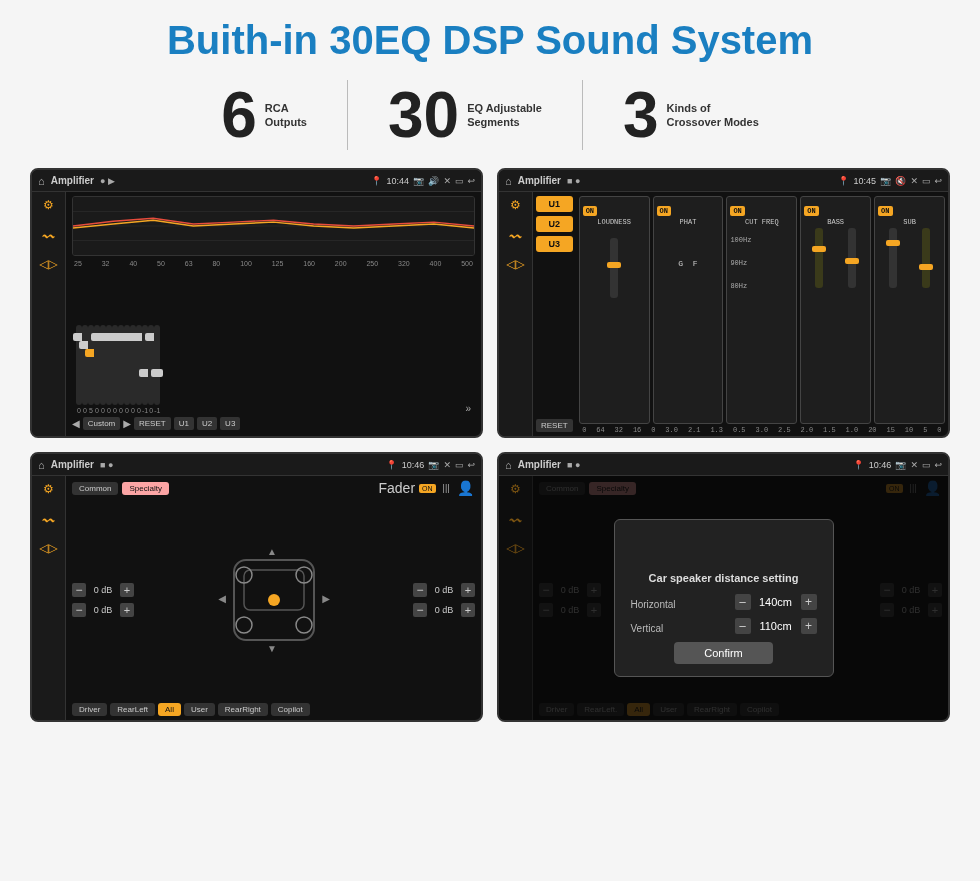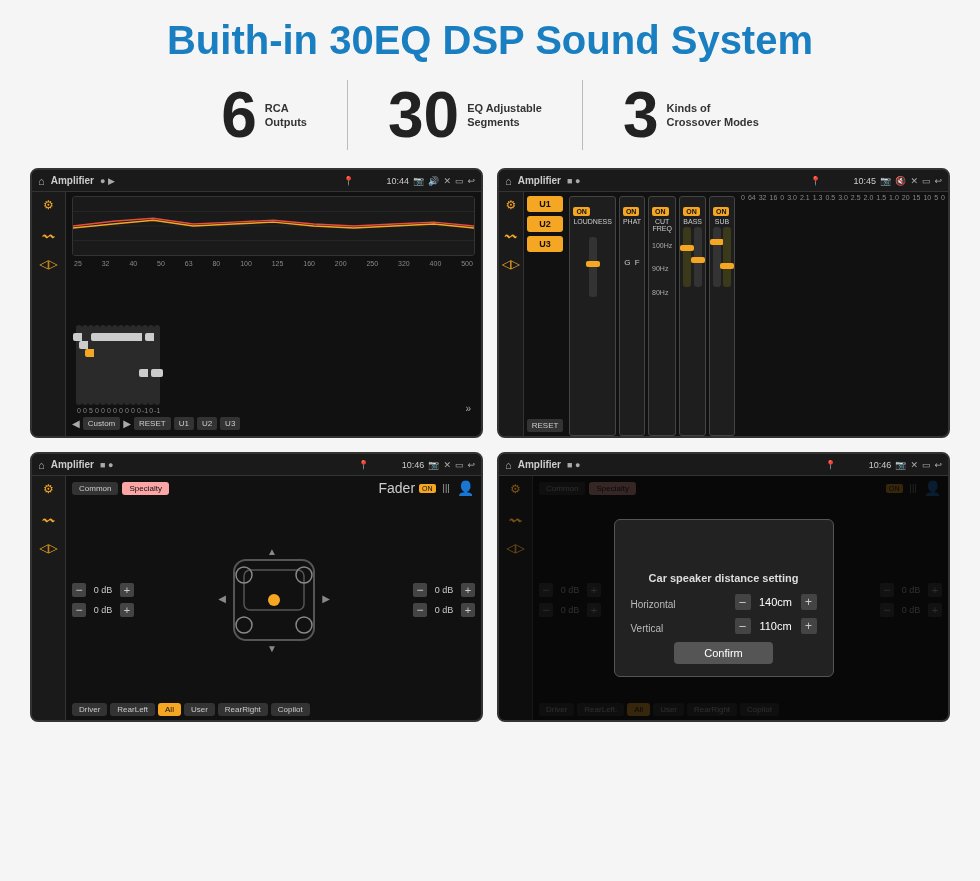--- a/index.html
+++ b/index.html
@@ -105,21 +105,20 @@
       margin-left: auto;
       display: flex;
       gap: 4px;
       align-items: center;
       color: #aaa;
       font-size: 9px;
     }
     .topbar-time {
       color: #ccc;
       font-size: 9px;
-      margin-left: 28px;
     }
 
     
     .screen-content {
       display: flex;
       height: calc(100% - 22px);
     }
 
     
     .screen-sidebar {
@@ -233,21 +232,22 @@
       color: #111;
       font-size: 9px;
       font-weight: bold;
       padding: 3px 6px;
       border-radius: 3px;
       text-align: center;
     }
     .cross-panels {
       flex: 1;
       display: flex;
-      flex-direction: row;
+      flex-direction: column;
+      font-family: Liberation Mono, monospace;
     }
     .cross-panel {
       background: #1e1e1e;
       border: 1px solid #444;
       border-radius: 3px;
       flex: 1;
       padding: 3px;
     }
     .cross-on-badge {
       background: #f5a623;

